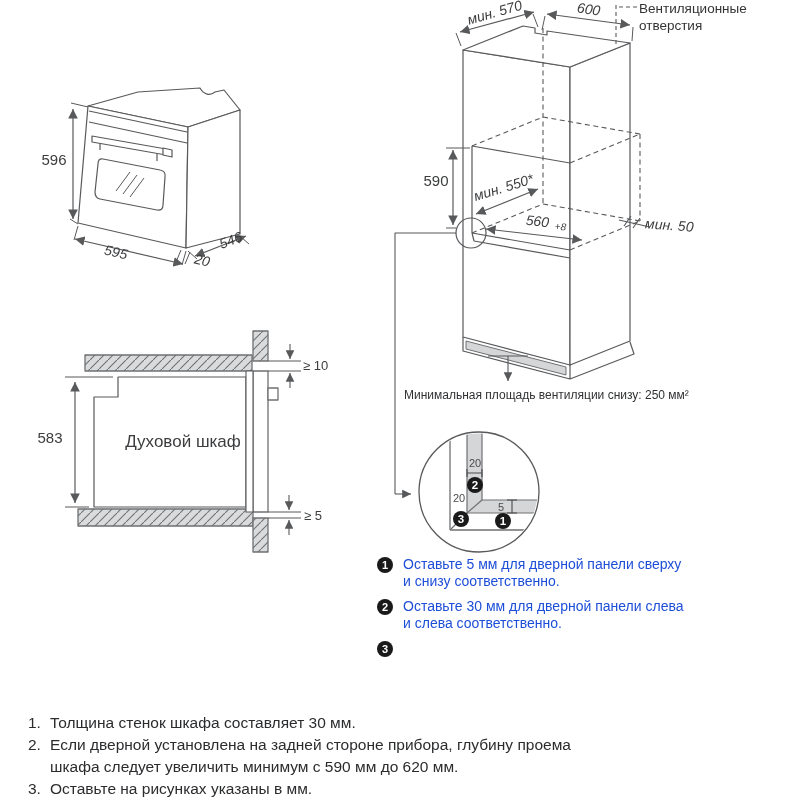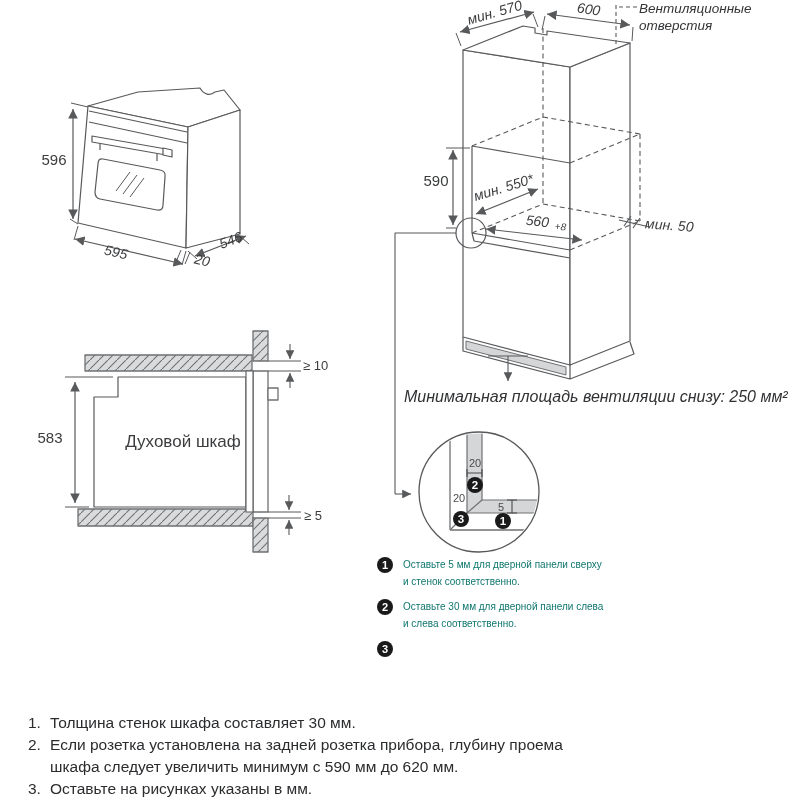--- a/index.html
+++ b/index.html
@@ -7,27 +7,27 @@
   .page{position:absolute;inset:0;}
   svg{position:absolute;left:0;top:0;}
   svg text{fill:#3c3d3f;font-family:"Liberation Sans",sans-serif;}
   .dim{font-size:15px;text-anchor:middle;}
   .dim-i{font-size:14px;font-style:italic;text-anchor:middle;}
   .dim-i-sm{font-size:10px;font-style:italic;text-anchor:middle;}
   .gap-lbl{font-size:13px;text-anchor:start;}
   .lbl-big{font-size:17px;text-anchor:middle;}
   .det{font-size:11px;text-anchor:middle;fill:#4a4b4d;}
   .badge-num{font-size:11.5px;font-weight:bold;fill:#ffffff;text-anchor:middle;}
-  .overlay{position:absolute;color:#333436;font-style:italic;}
+  .overlay{position:absolute;color:#333436;}
   .vent-label{left:639px;top:1px;width:132px;font-size:13.5px;line-height:16.5px;}
-  .vent-caption{left:404px;top:388px;font-size:16px;white-space:nowrap;color:#313234;}
+  .vent-caption{left:404px;top:388px;font-size:12px;white-space:nowrap;color:#313234;}
   .note{position:absolute;left:377px;display:flex;gap:10px;align-items:flex-start;}
   .nbadge{flex:0 0 16px;width:16px;height:16px;border-radius:50%;background:#1a1a1b;color:#fff;
           font-size:11px;font-weight:bold;display:flex;align-items:center;justify-content:center;margin-top:1px;}
-  .ntext{font-size:10px;line-height:17px;color:#0f766e;white-space:nowrap;}
+  .ntext{font-size:14px;line-height:17px;color:#1d4ed8;white-space:nowrap;}
   .fn{position:absolute;left:28px;top:712px;font-size:15.5px;line-height:22px;color:#2b2c2e;}
   .fnrow{display:grid;grid-template-columns:22px auto;white-space:nowrap;}
 </style>
 </head>
 <body>
 
 <div class="page">
 
 <svg width="800" height="800" viewBox="0 0 800 800">
   <defs>
@@ -160,42 +160,42 @@
 </svg>
 
 <div class="overlay vent-label">Вентиляционные отверстия</div>
 
 <div class="overlay vent-caption">Минимальная площадь вентиляции снизу: 250 мм²</div>
 
 <div class="note" style="top:556px;">
   <span class="nbadge">1</span>
   <span class="ntext">
     <span style="display:block">Оставьте 5 мм для дверной панели сверху</span>
-    <span style="display:block">и стенок соответственно.</span>
+    <span style="display:block">и снизу соответственно.</span>
   </span>
 </div>
 <div class="note" style="top:598px;">
   <span class="nbadge">2</span>
   <span class="ntext">
     <span style="display:block">Оставьте 30 мм для дверной панели слева</span>
     <span style="display:block">и слева соответственно.</span>
   </span>
 </div>
 <div class="note" style="top:640px;">
   <span class="nbadge">3</span>
 </div>
 
 <div class="fn">
   <div class="fnrow">
     <span>1.</span>
     <span>Толщина стенок шкафа составляет 30 мм.</span>
   </div>
   <div class="fnrow">
     <span>2.</span>
-    <span>Если розетка установлена на задней розетка прибора, глубину проема</span>
+    <span>Если дверной установлена на задней стороне прибора, глубину проема</span>
   </div>
   <div class="fnrow">
     <span></span>
     <span>шкафа следует увеличить минимум с 590 мм до 620 мм.</span>
   </div>
   <div class="fnrow">
     <span>3.</span>
     <span>Оставьте на рисунках указаны в мм.</span>
   </div>
 </div>

